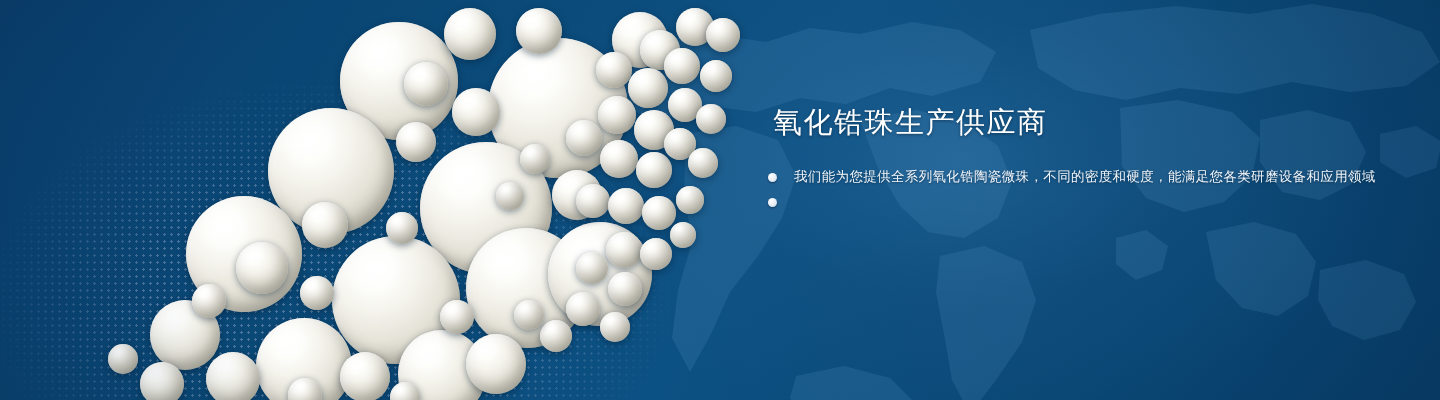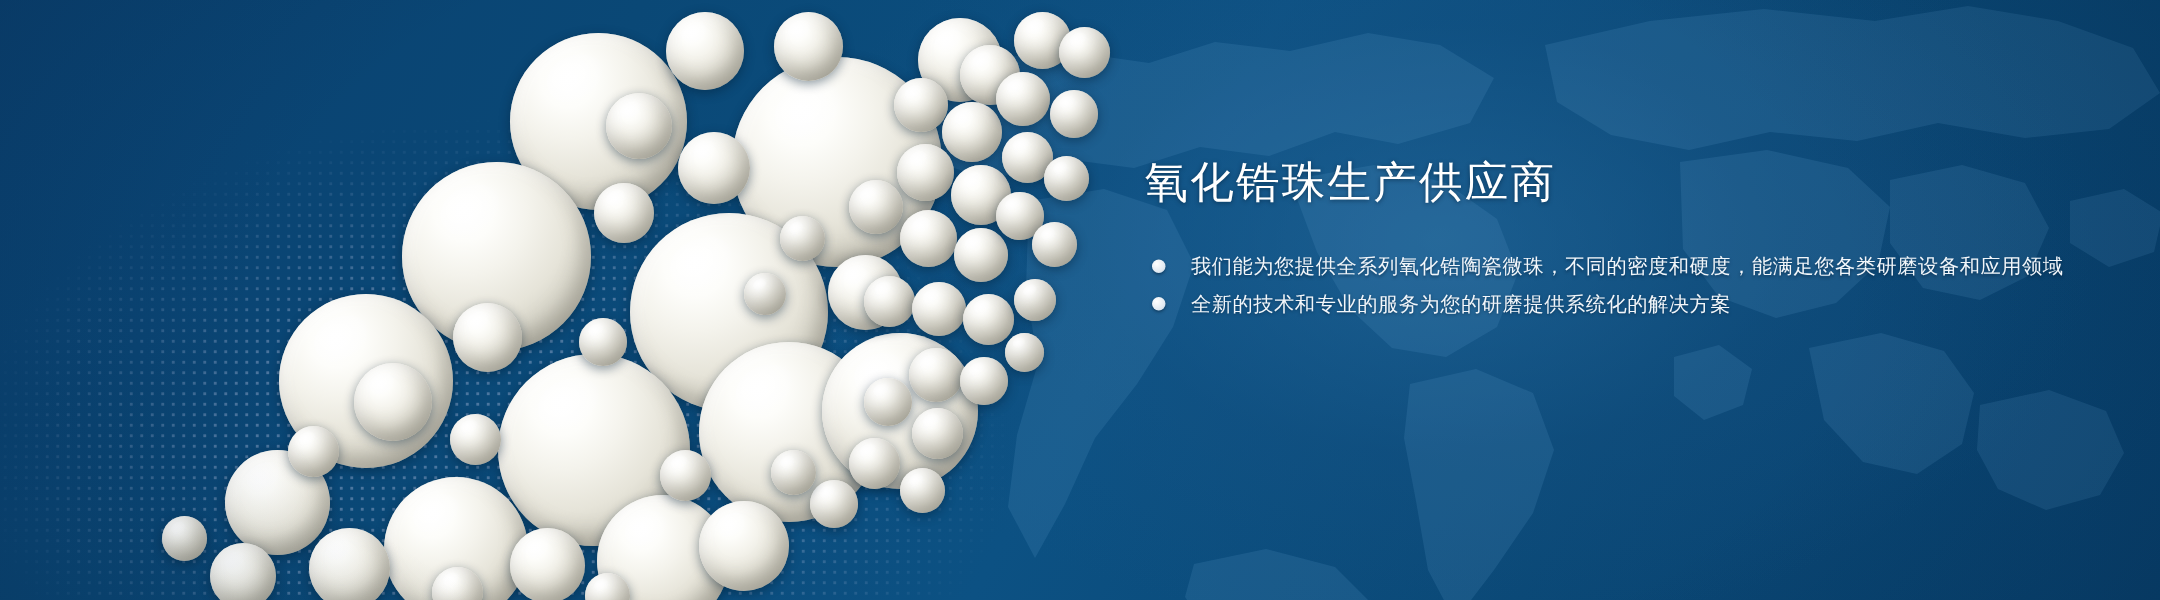--- a/index.html
+++ b/index.html
@@ -109,27 +109,28 @@
     left: 763px;
     top: 104px;
     width: 620px;
   }
   .headline {
     color: #ffffff;
     font-size: 29px;
     font-weight: normal;
     letter-spacing: 1.5px;
     line-height: 1.25;
-    margin: 0 0 26px 0;
+    margin: 0 0 26px 10px;
     text-shadow: 0 1px 3px rgba(2,26,48,0.55);
   }
   .bullets {
     list-style: none;
     margin: 0;
     padding: 0;
+    font-family: Liberation Mono, monospace;
   }
   .bullet {
     position: relative;
     padding-left: 31px;
     color: #f2f6fa;
     font-size: 13.5px;
     line-height: 23px;
     margin-bottom: 2px;
     letter-spacing: 0.35px;
     text-shadow: 0 1px 2px rgba(2,26,48,0.5);
@@ -242,18 +243,17 @@
   <div class="content">
     <h1 class="headline">氧化锆珠生产供应商</h1>
 
     <ul class="bullets">
       <li class="bullet">
         <span class="dot"></span>
         <span>我们能为您提供全系列氧化锆陶瓷微珠，不同的密度和硬度，能满足您各类研磨设备和应用领域</span>
       </li>
       <li class="bullet">
         <span class="dot"></span>
-        <span>全新的技术和专业的服务为您的研磨提供系统化的解决方案</span>
       </li>
     </ul>
   </div>
 
 </div>
 
 </body></html>

